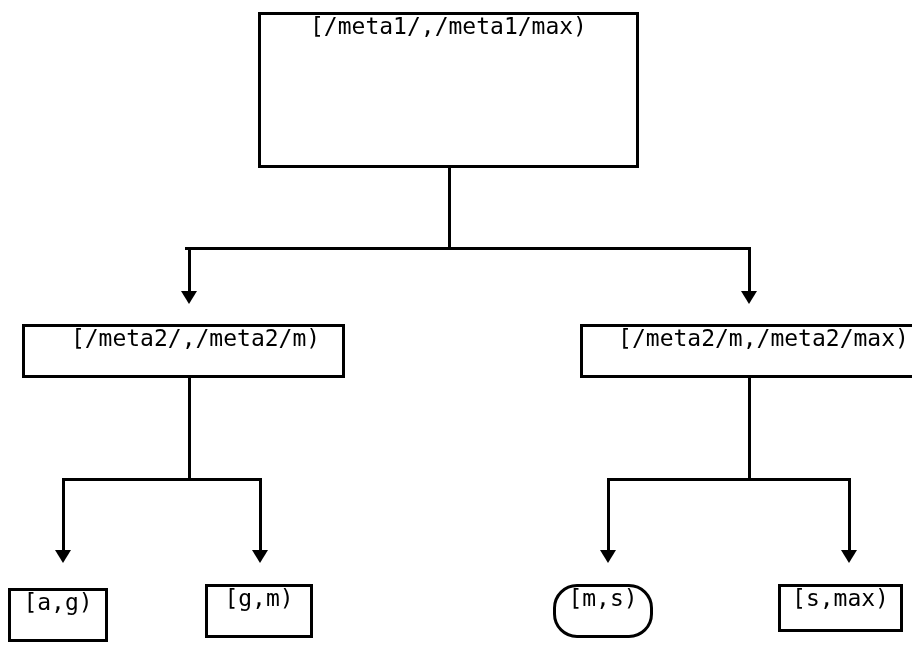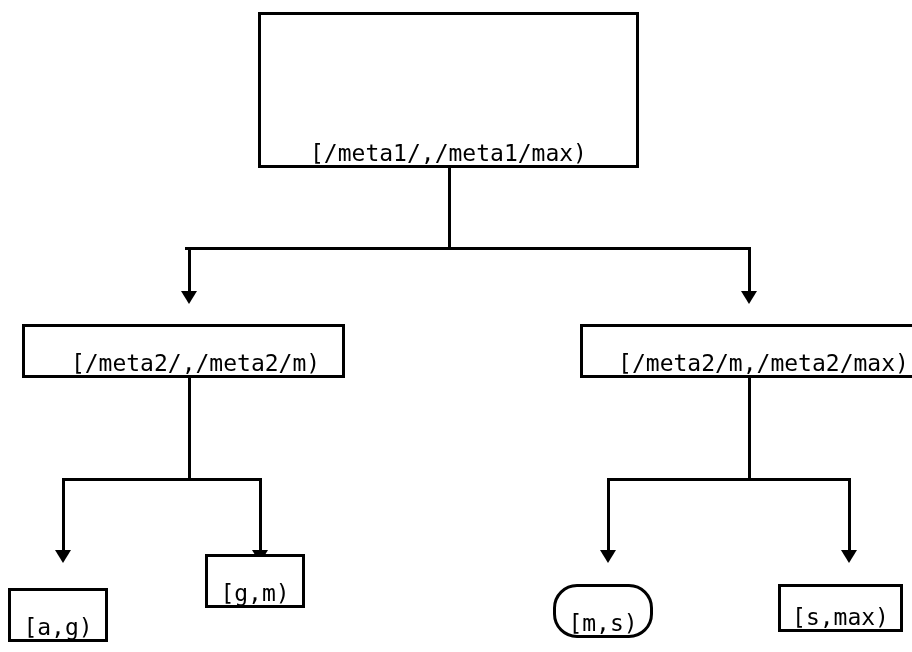--- a/index.html
+++ b/index.html
@@ -14,21 +14,21 @@
     background: #ffffff;
     overflow: hidden;
     font-family: "DejaVu Sans Mono", "Liberation Mono", monospace;
   }
   .node {
     position: absolute;
     box-sizing: border-box;
     border: 3px solid #000000;
     background: #ffffff;
     display: flex;
-    align-items: flex-end;
+    align-items: flex-start;
     justify-content: center;
     color: #000000;
     font-family: "DejaVu Sans Mono", "Liberation Mono", monospace;
     font-size: 23px;
     line-height: 1;
     letter-spacing: 0px;
     white-space: pre;
   }
   .node-label {
     display: block;
@@ -85,21 +85,21 @@
   <div class="edge-v" style="left:748px; top:378px; height:103px;"></div>
   <div class="edge-h" style="left:607px; top:478px; width:244px;"></div>
   <div class="edge-v" style="left:607px; top:478px; height:74px;"></div>
   <div class="arrow" style="left:600px; top:550px;"></div>
   <div class="edge-v" style="left:848px; top:478px; height:74px;"></div>
   <div class="arrow" style="left:841px; top:550px;"></div>
 
   <div class="node" style="left:8px; top:588px; width:100px; height:54px;">
     <span class="node-label">[a,g)</span>
   </div>
-  <div class="node" style="left:205px; top:554px; width:100px; height:54px;">
+  <div class="node" style="left:205px; top:584px; width:108px; height:54px;">
     <span class="node-label">[g,m)</span>
   </div>
   <div class="node" style="left:553px; top:584px; width:100px; height:54px;border-radius:24px;">
     <span class="node-label">[m,s)</span>
   </div>
   <div class="node" style="left:778px; top:584px; width:125px; height:48px;">
     <span class="node-label">[s,max)</span>
   </div>
 
 </div>

